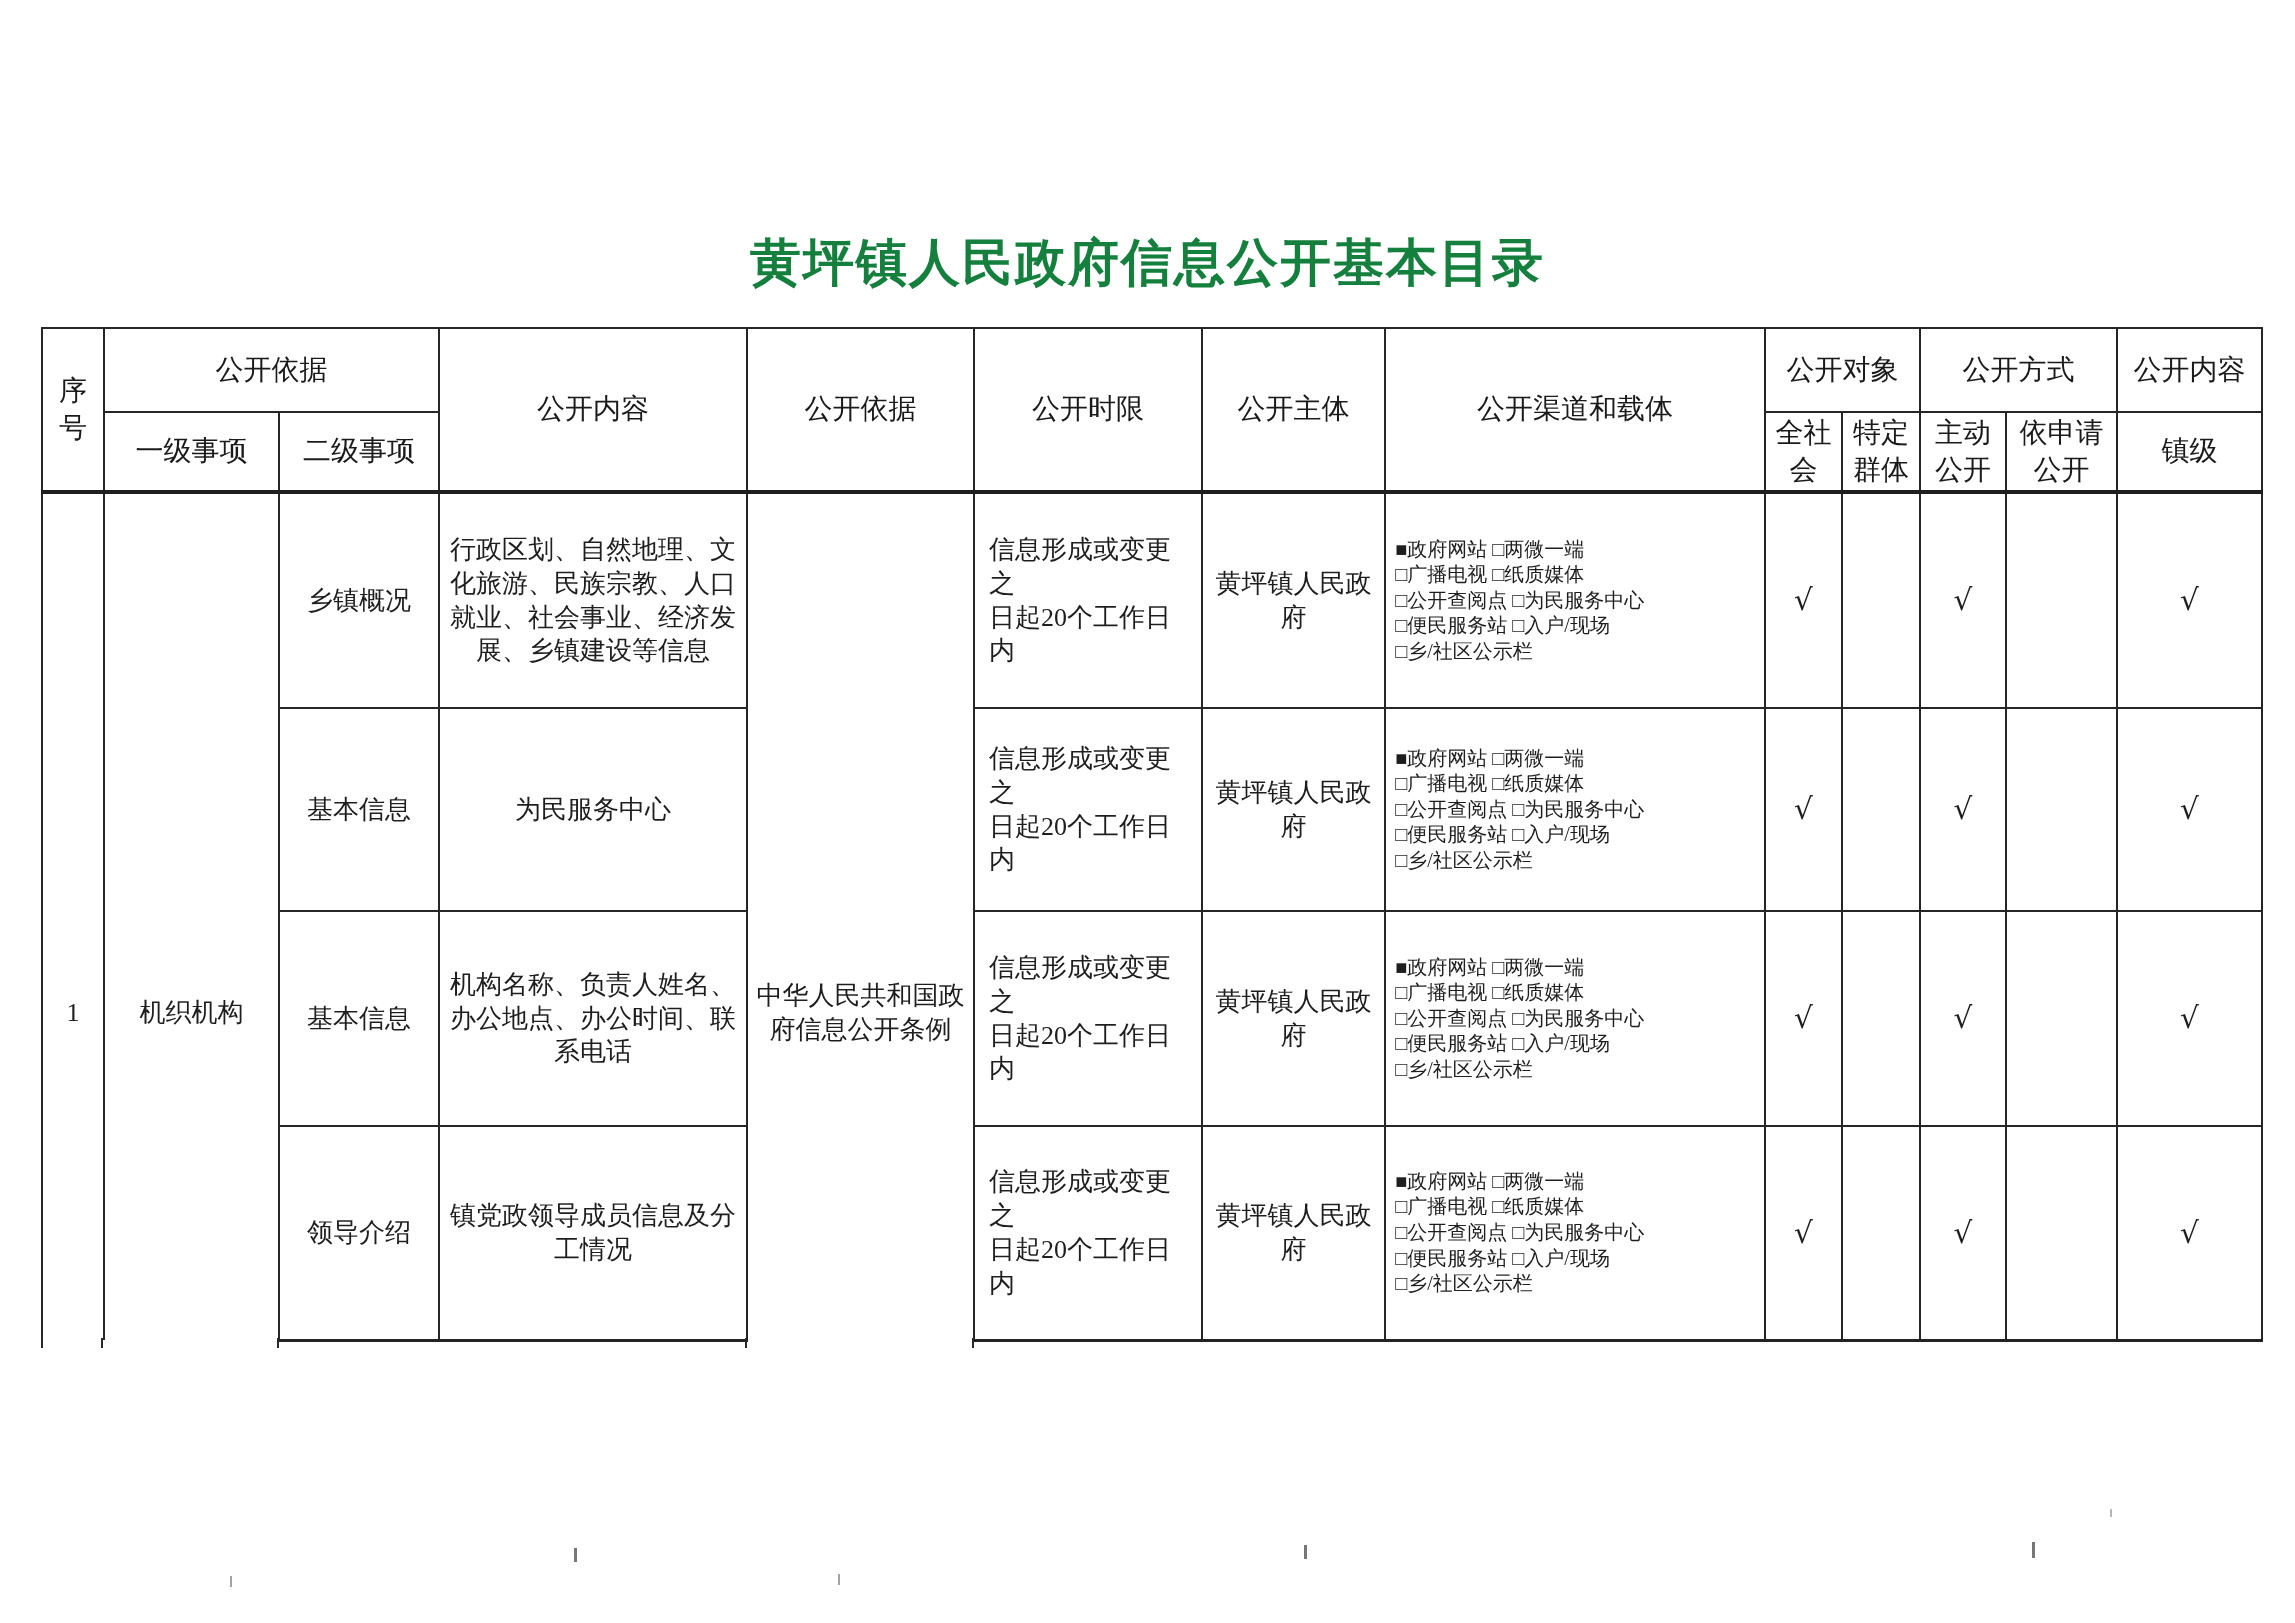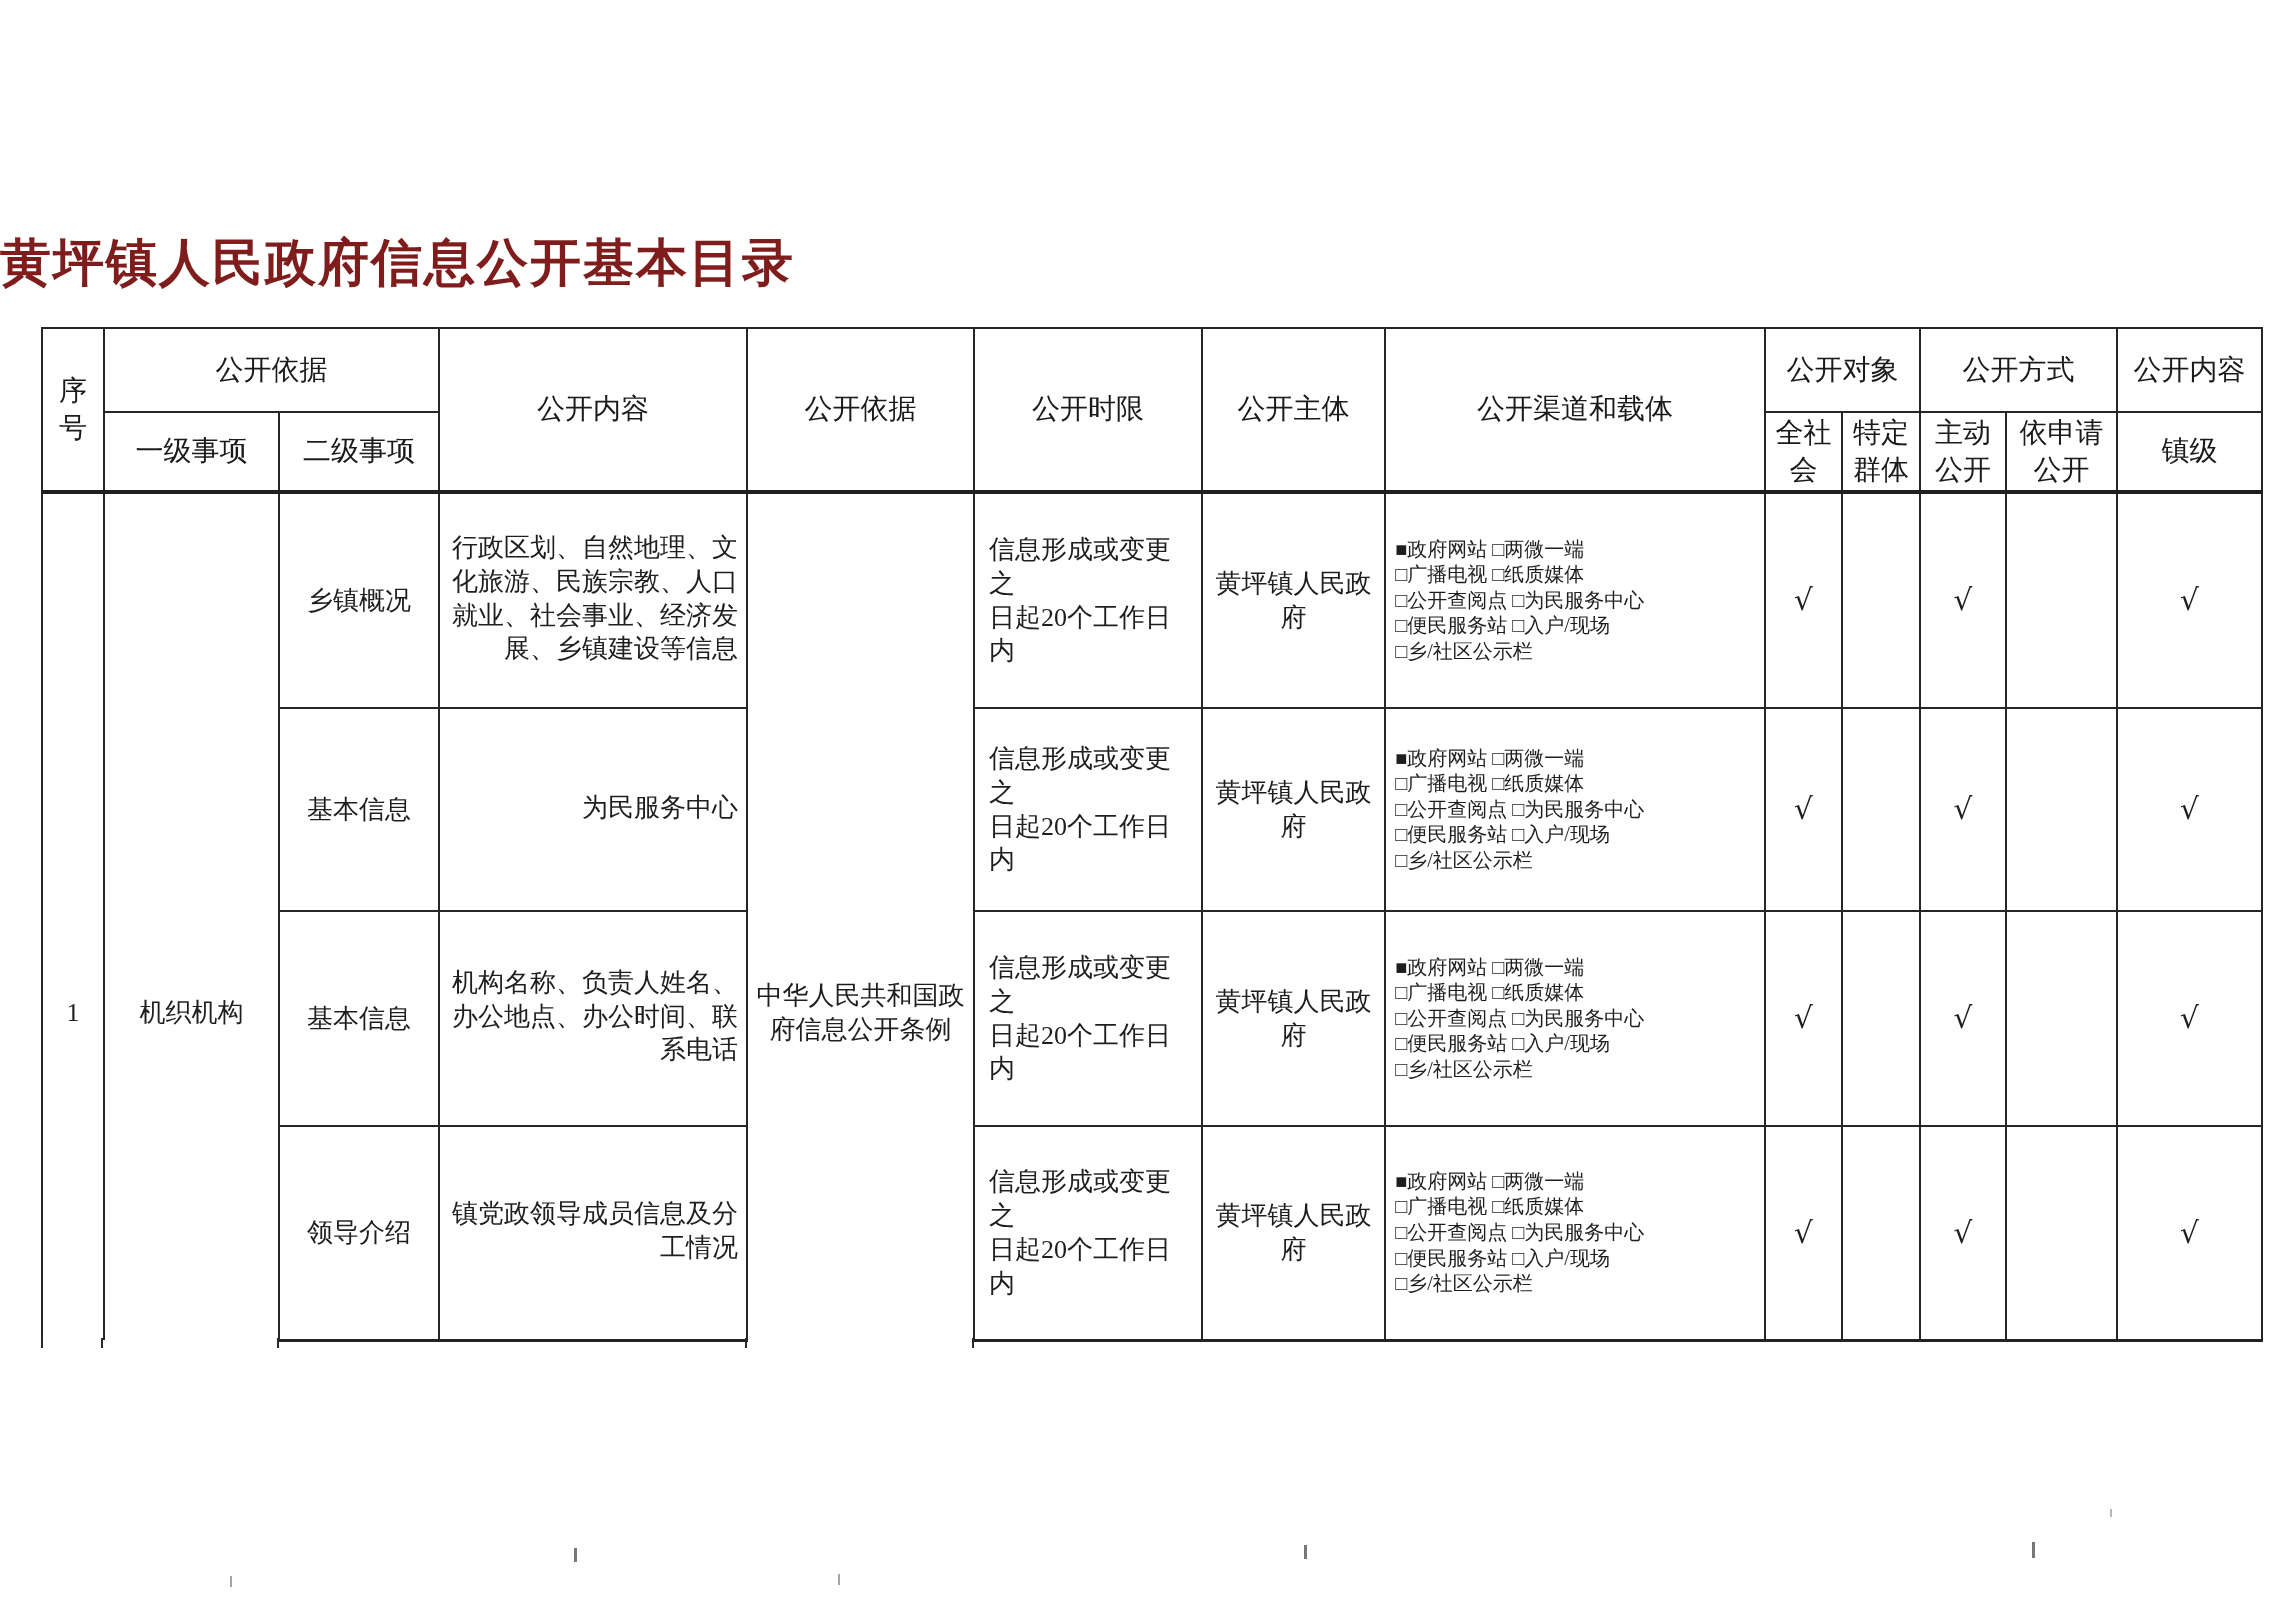--- a/index.html
+++ b/index.html
@@ -13,24 +13,25 @@
     height: 1623px;
     overflow: hidden;
     color: #1b1b1b;
     font-family: "Liberation Serif", "DejaVu Serif", serif;
   }
   .doc-title {
     position: absolute;
     top: 229px;
     left: 0;
     width: 2295px;
+    text-align: center;
     font-size: 51px;
     font-weight: bold;
     letter-spacing: 2px;
-    color: #7f1d1d;
+    color: #15803d;
     font-family: "Liberation Serif", "DejaVu Serif", serif;
   }
   table.catalog {
     position: absolute;
     left: 41px;
     top: 327px;
     width: 2220px;
     border-collapse: collapse;
     table-layout: fixed;
   }
@@ -62,23 +63,22 @@
   tr.brow4 { height: 214px; }
   
   .catalog tbody tr:first-child td { border-top: 4.6px solid #1f1f1f; }
   
   .catalog tbody tr.last td { border-bottom: 3.3px solid #232323; }
   
   .catalog td.open-bottom { border-bottom: none !important; }
   
   .catalog td.shift-down { padding-top: 191px; }
   .catalog td.cell-content {
-    text-align: right;
+    text-align: center;
     padding: 6.5px 7.9px;
-    font-family: Liberation Mono, monospace;
   }
   .catalog td.cell-timelimit {
     text-align: left;
     padding: 0 14px;
   }
   .catalog td.cell-channels {
     text-align: left;
     padding: 7.9px 9.2px;
     font-size: 20px;
     line-height: 1.28;

